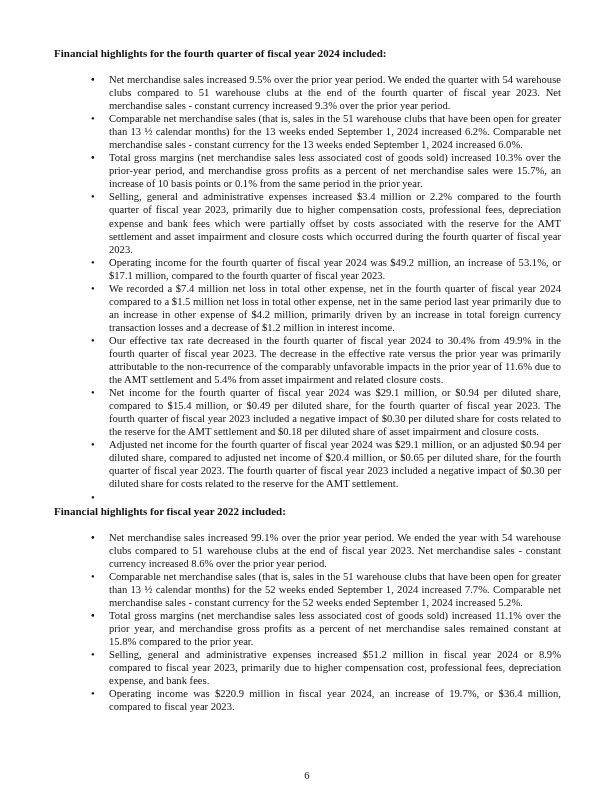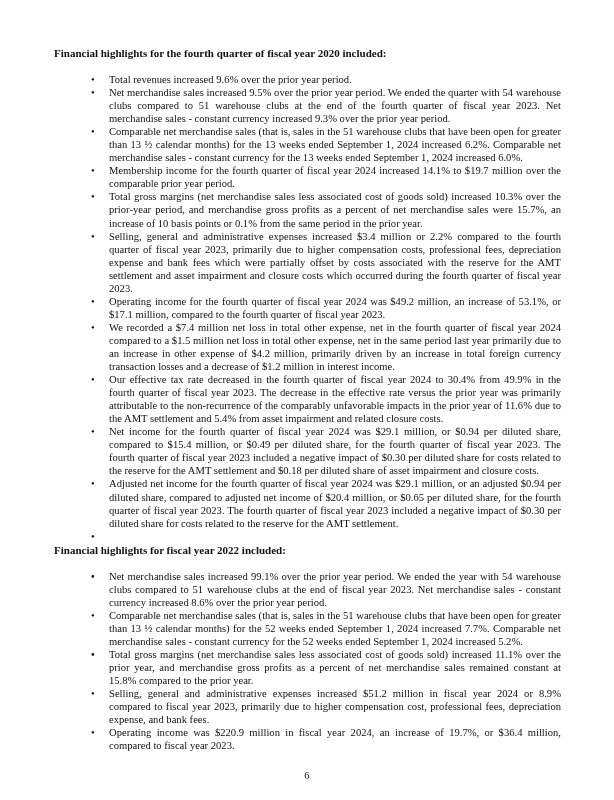--- a/index.html
+++ b/index.html
@@ -13,26 +13,26 @@
   ul.bullets li .bullet { position: absolute; left: 37px; top: 0; }
   .section2 { margin-top: 0; }
   .page-number { position: absolute; left: 0; width: 614px; top: 770px; text-align: center;
                  font-size: 10.6px; }
 </style>
 </head>
 <body>
 
 <div class="page">
   <div>
-    <p class="heading">Financial highlights for the fourth quarter of fiscal year 2020 included:</p>
+    <p class="heading">Financial highlights for the fourth quarter of fiscal year 2024 included:</p>
     <ul class="bullets" id="list0">
-        <li><span class="bullet">•</span><span>Total revenues increased 9.6% over the prior year period.</span></li>
+        <li><span class="bullet">•</span></li>
         <li><span class="bullet">•</span><span>Net merchandise sales increased 9.5% over the prior year period. We ended the quarter with 54 warehouse clubs compared to 51 warehouse clubs at the end of the fourth quarter of fiscal year 2023. Net merchandise sales - constant currency increased 9.3% over the prior year period.</span></li>
         <li><span class="bullet">•</span><span>Comparable net merchandise sales (that is, sales in the 51 warehouse clubs that have been open for greater than 13 ½ calendar months) for the 13 weeks ended September 1, 2024 increased 6.2%. Comparable net merchandise sales - constant currency for the 13 weeks ended September 1, 2024 increased 6.0%.</span></li>
-        <li><span class="bullet">•</span><span>Membership income for the fourth quarter of fiscal year 2024 increased 14.1% to $19.7 million over the comparable prior year period.</span></li>
+        <li><span class="bullet">•</span></li>
         <li><span class="bullet">•</span><span>Total gross margins (net merchandise sales less associated cost of goods sold) increased 10.3% over the prior-year period, and merchandise gross profits as a percent of net merchandise sales were 15.7%, an increase of 10 basis points or 0.1% from the same period in the prior year.</span></li>
         <li><span class="bullet">•</span><span>Selling, general and administrative expenses increased $3.4 million or 2.2% compared to the fourth quarter of fiscal year 2023, primarily due to higher compensation costs, professional fees, depreciation expense and bank fees which were partially offset by costs associated with the reserve for the AMT settlement and asset impairment and closure costs which occurred during the fourth quarter of fiscal year 2023.</span></li>
         <li><span class="bullet">•</span><span>Operating income for the fourth quarter of fiscal year 2024 was $49.2 million, an increase of 53.1%, or $17.1 million, compared to the fourth quarter of fiscal year 2023.</span></li>
         <li><span class="bullet">•</span><span>We recorded a $7.4 million net loss in total other expense, net in the fourth quarter of fiscal year 2024 compared to a $1.5 million net loss in total other expense, net in the same period last year primarily due to an increase in other expense of $4.2 million, primarily driven by an increase in total foreign currency transaction losses and a decrease of $1.2 million in interest income.</span></li>
         <li><span class="bullet">•</span><span>Our effective tax rate decreased in the fourth quarter of fiscal year 2024 to 30.4% from 49.9% in the fourth quarter of fiscal year 2023. The decrease in the effective rate versus the prior year was primarily attributable to the non-recurrence of the comparably unfavorable impacts in the prior year of 11.6% due to the AMT settlement and 5.4% from asset impairment and related closure costs.</span></li>
         <li><span class="bullet">•</span><span>Net income for the fourth quarter of fiscal year 2024 was $29.1 million, or $0.94 per diluted share, compared to $15.4 million, or $0.49 per diluted share, for the fourth quarter of fiscal year 2023. The fourth quarter of fiscal year 2023 included a negative impact of $0.30 per diluted share for costs related to the reserve for the AMT settlement and $0.18 per diluted share of asset impairment and closure costs.</span></li>
         <li><span class="bullet">•</span><span>Adjusted net income for the fourth quarter of fiscal year 2024 was $29.1 million, or an adjusted $0.94 per diluted share, compared to adjusted net income of $20.4 million, or $0.65 per diluted share, for the fourth quarter of fiscal year 2023. The fourth quarter of fiscal year 2023 included a negative impact of $0.30 per diluted share for costs related to the reserve for the AMT settlement.</span></li>
         <li><span class="bullet">•</span></li>
       </ul>
   </div>

